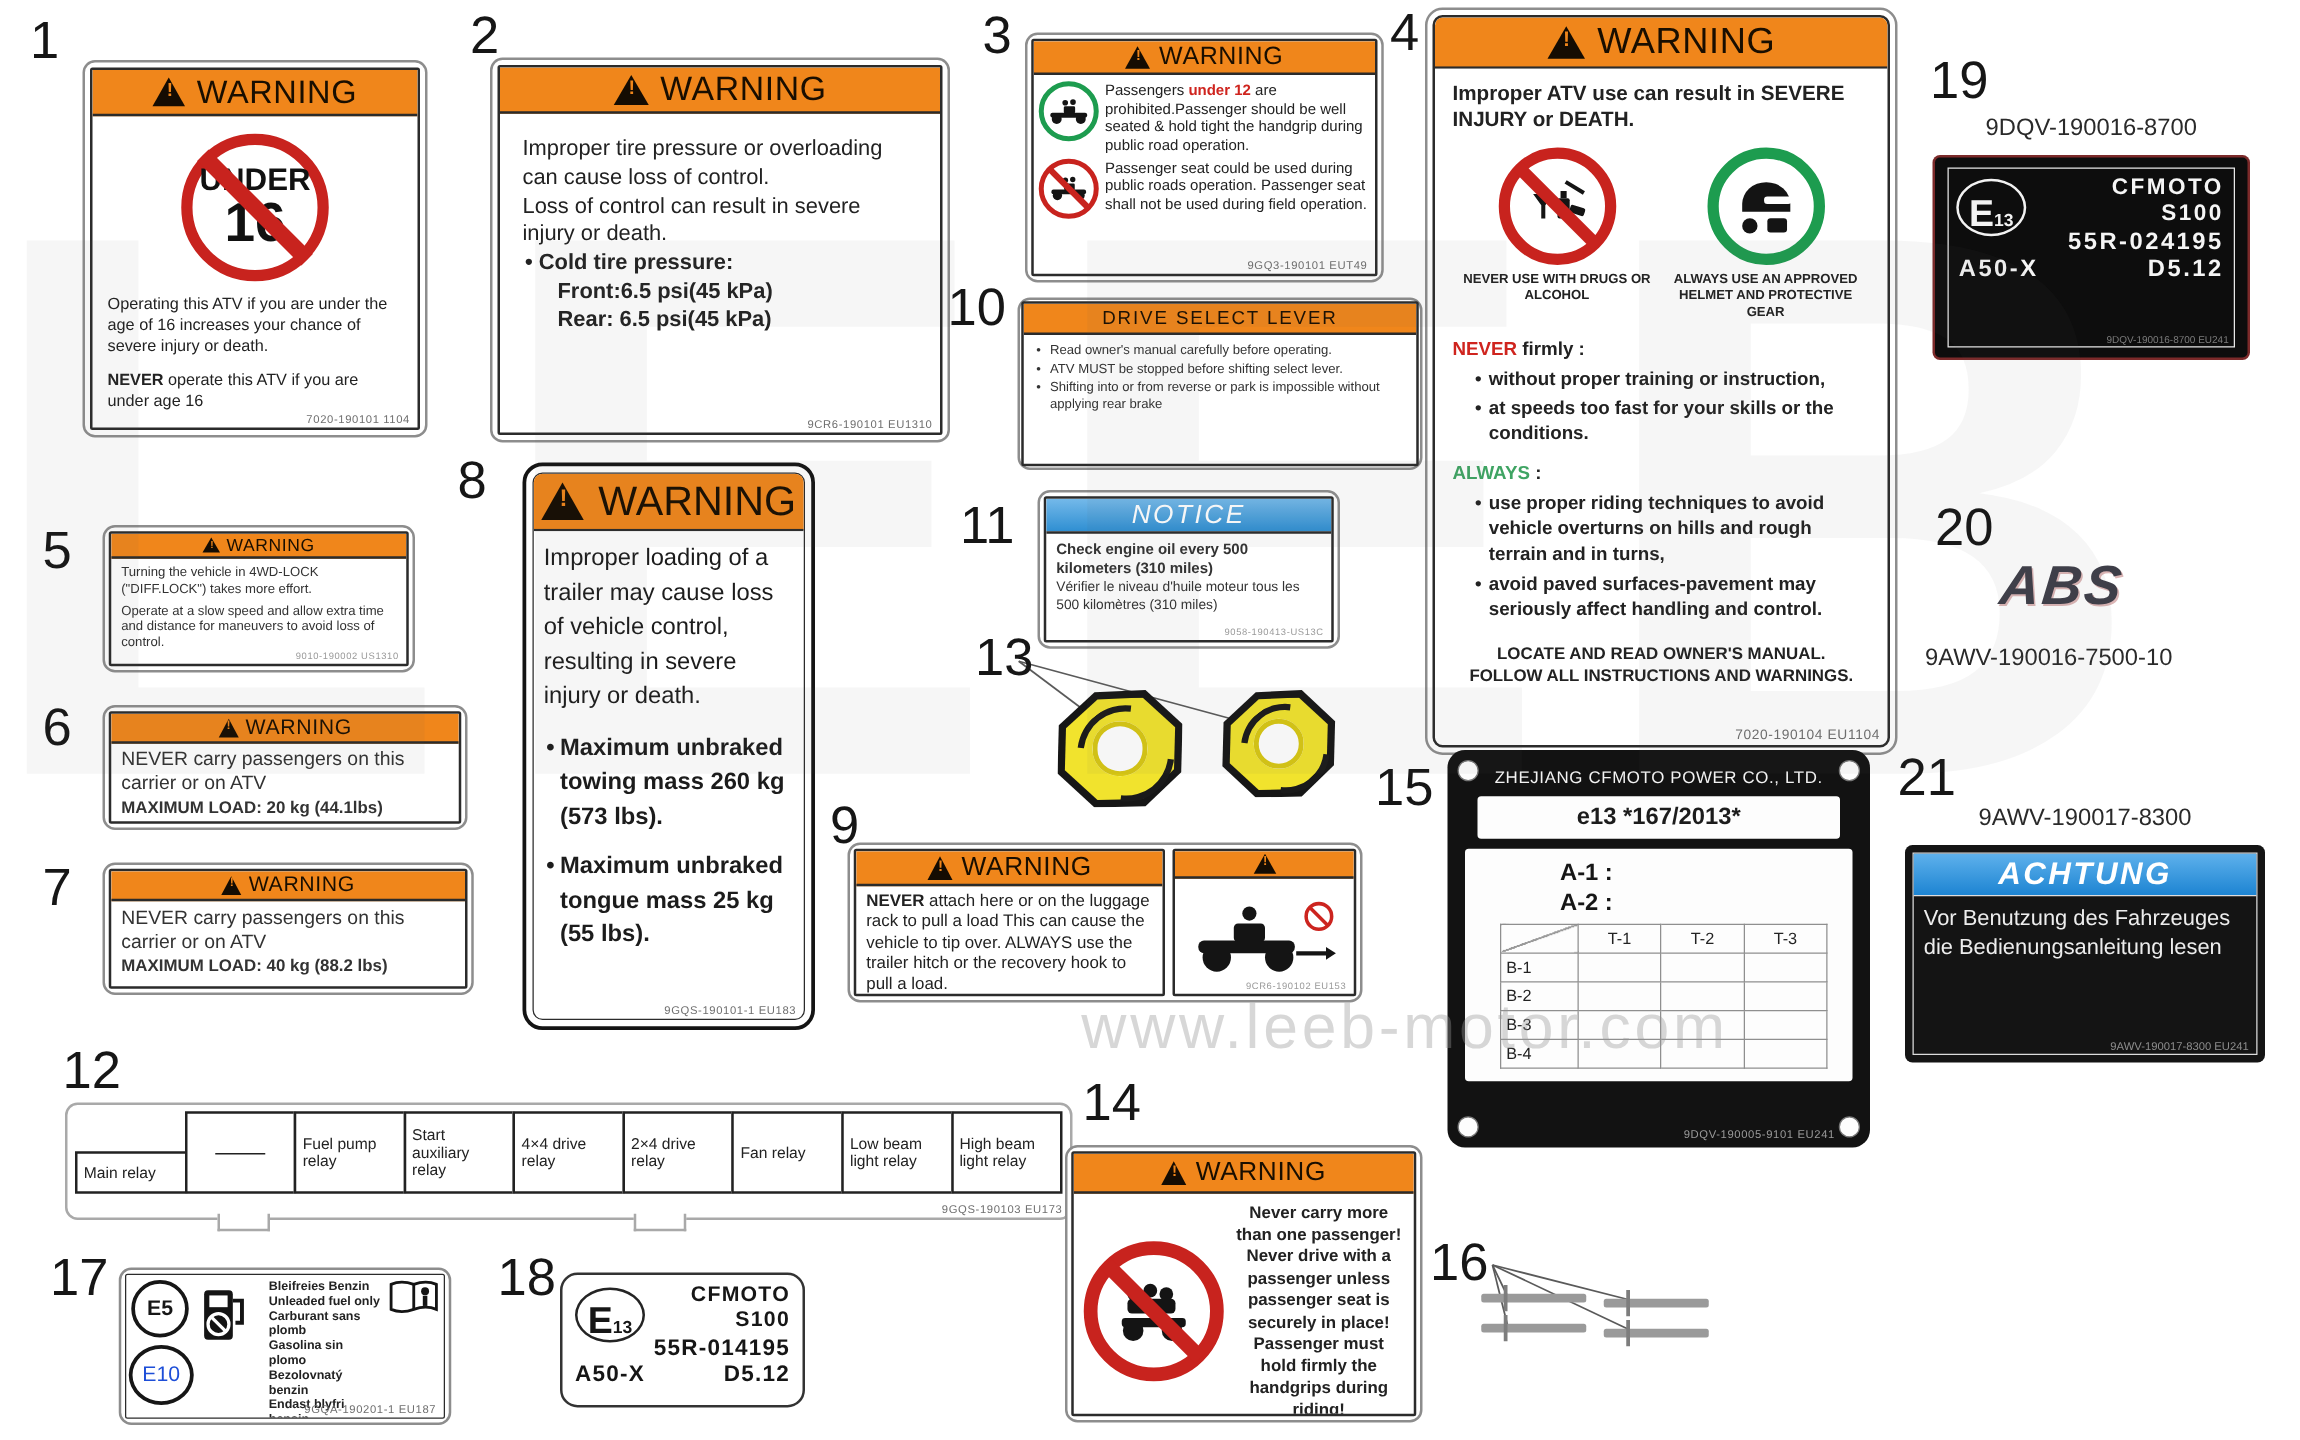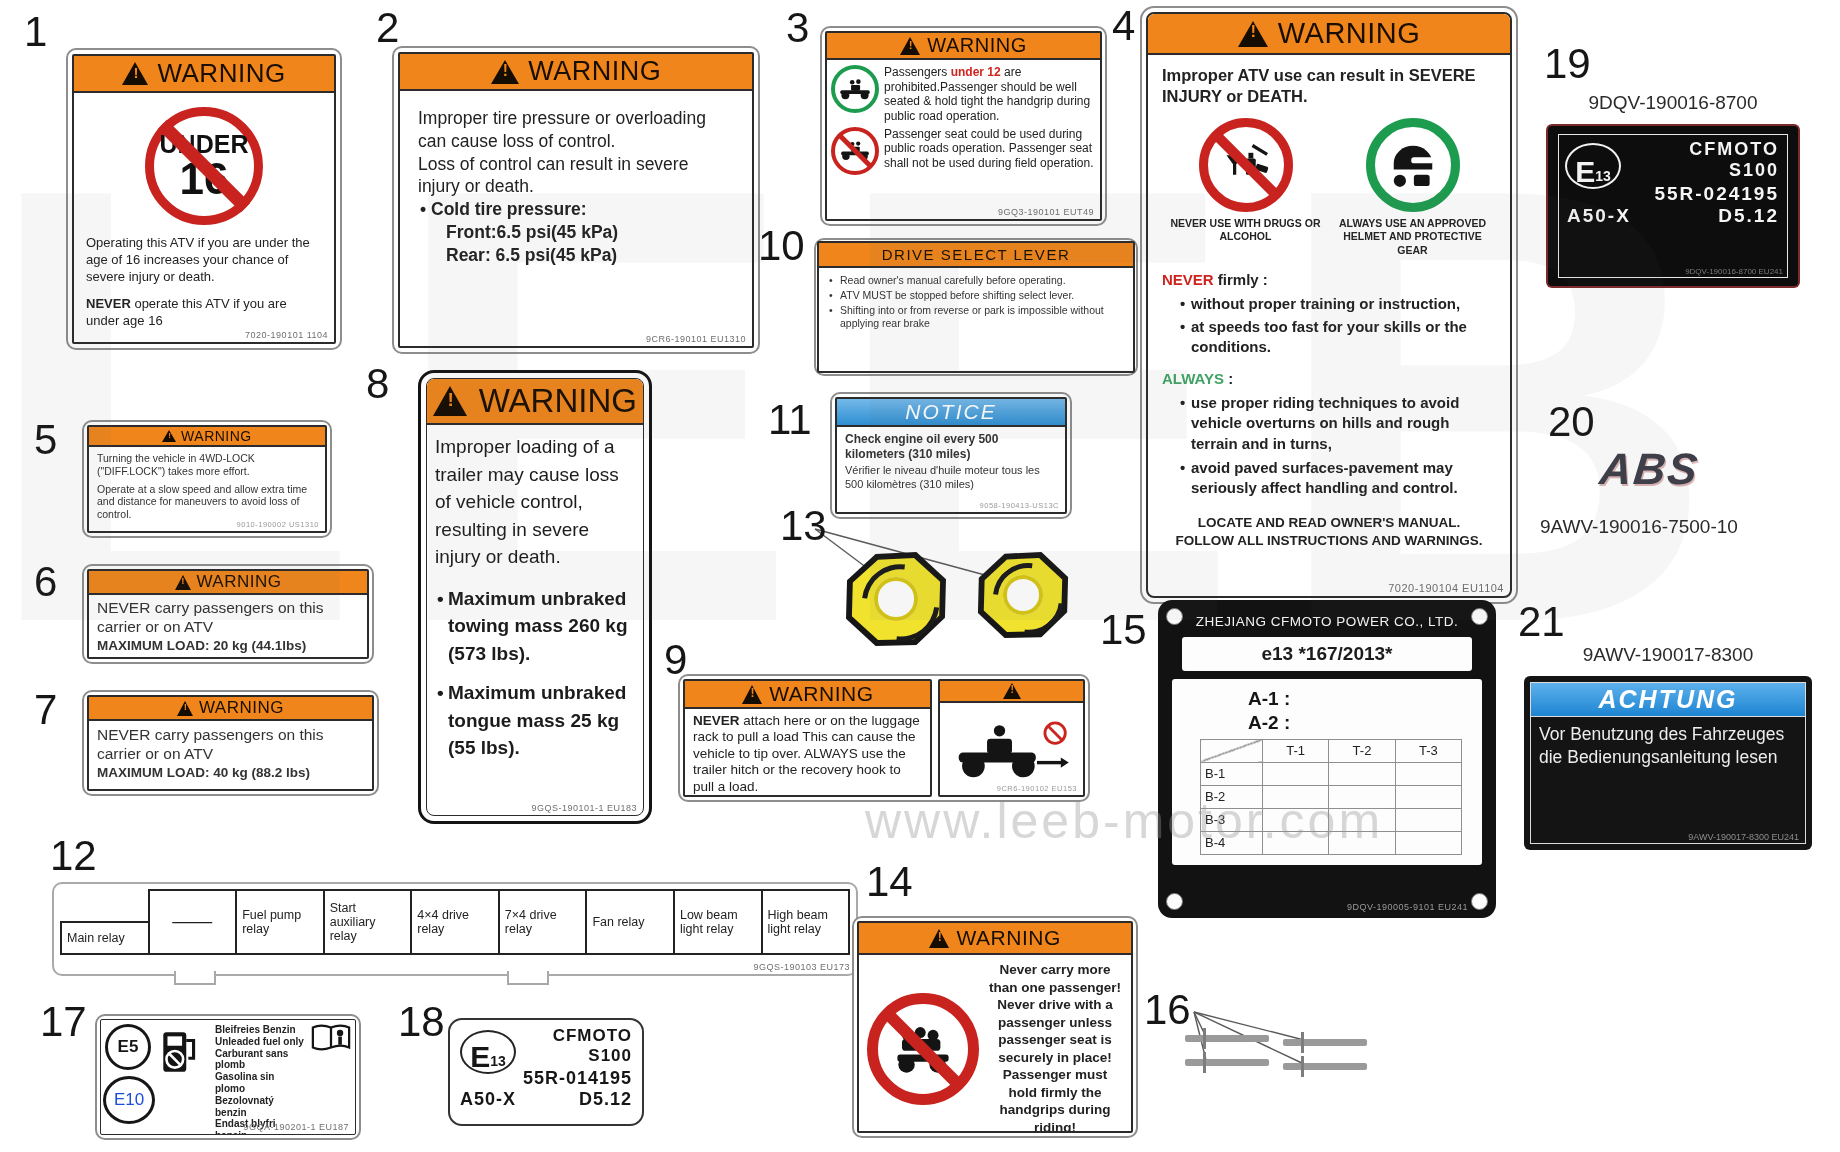--- a/index.html
+++ b/index.html
@@ -351,21 +351,21 @@
 
   <div class="lbl" style="left:52px;top:882px;width:806px;height:94px;border-color:#a9a9a9;padding:5px 6px 14px 6px;overflow:visible">
     <div class="cellrow">
       <div class="cell">Main relay</div>
       <div class="cell" style="justify-content:center">
           <span style="display:inline-block;transform:scaleX(3.2);font-weight:bold">—</span>
         </div>
       <div class="cell">Fuel pump relay</div>
       <div class="cell">Start auxiliary relay</div>
       <div class="cell">4×4 drive relay</div>
-      <div class="cell">7×4 drive relay</div>
+      <div class="cell">2×4 drive relay</div>
       <div class="cell">Fan relay</div>
       <div class="cell">Low beam light relay</div>
       <div class="cell">High beam light relay</div>
     </div>
     <div class="codeline">9GQS-190103  EU173</div>
     <div class="tabnotch" style="left:120px"></div>
     <div class="tabnotch" style="left:453px"></div>
   </div>
 
   <svg class="ptr" style="left:795px;top:515px" width="250" height="110">

